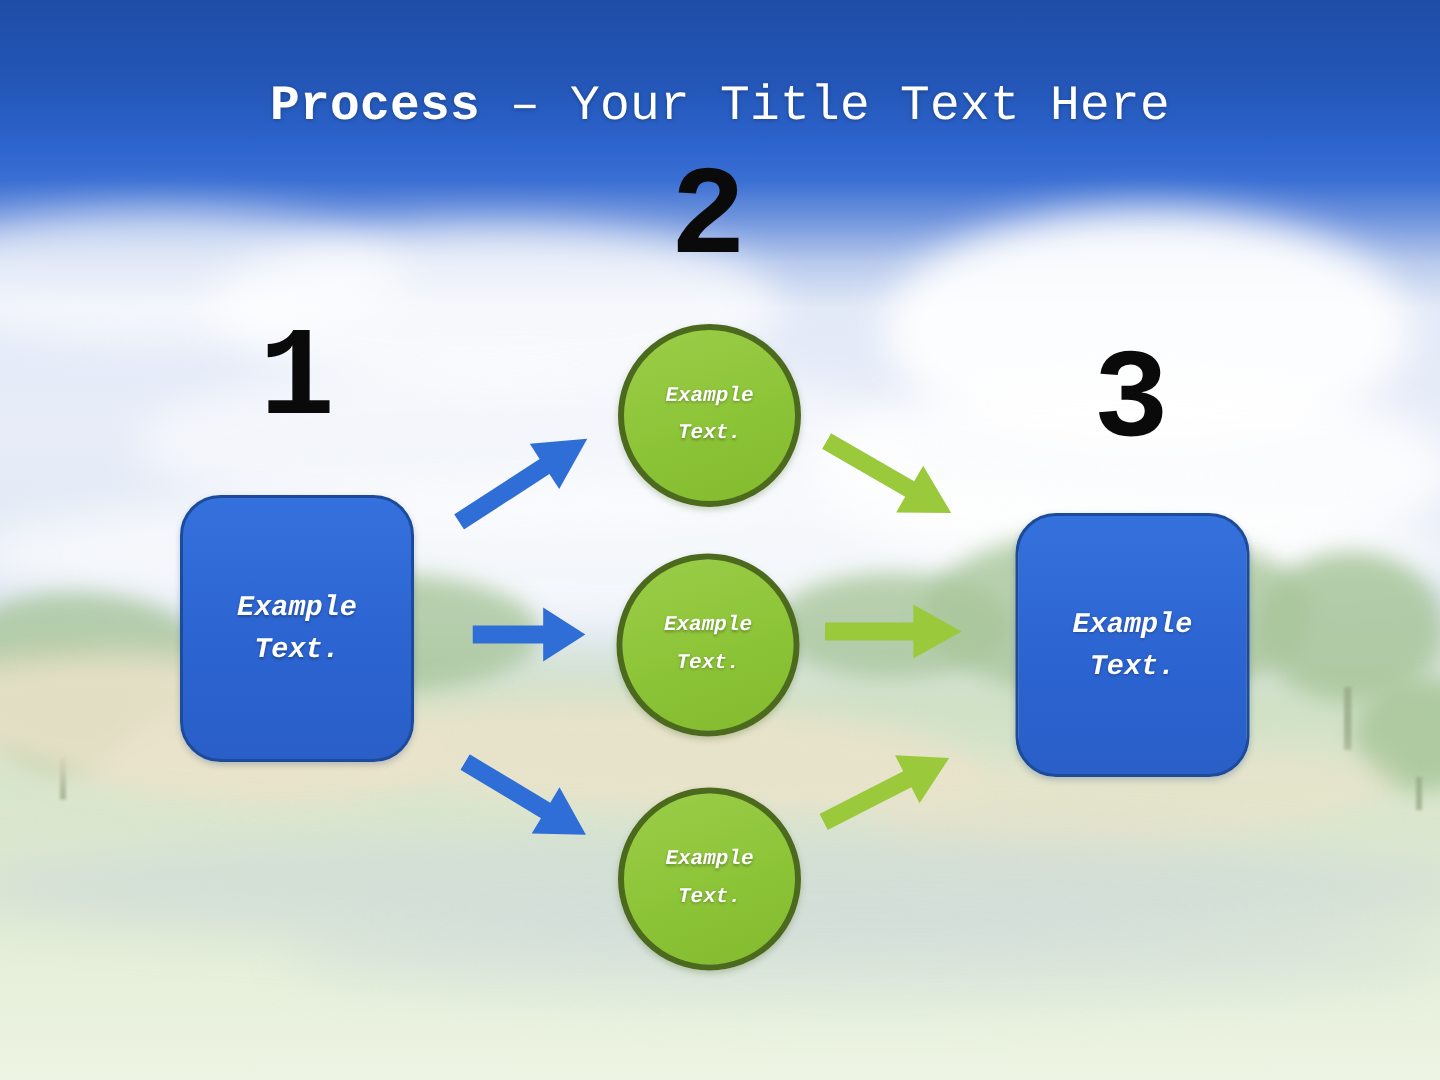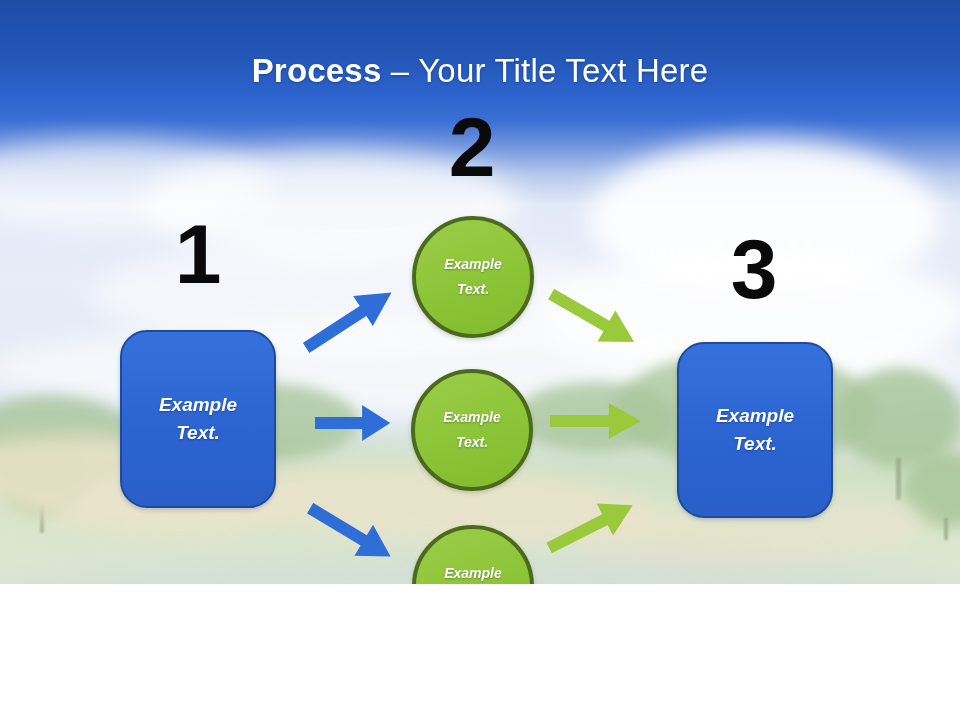--- a/index.html
+++ b/index.html
@@ -1,18 +1,18 @@
 <!DOCTYPE html>
 <html><head>
 <meta charset="utf-8">
 <style>
   html,body{margin:0;padding:0;background:#fff;}
   .slide{
-    position:relative;width:960px;height:584px;overflow:hidden;
-    font-family:Liberation Sans, sans-serif;
+    position:relative;width:960px;height:720px;overflow:hidden;
+    font-family:Liberation Mono, monospace;
     background:linear-gradient(180deg,
       #1e4da7 0px,#2356b6 55px,#2c63cc 95px,#3a6fd3 120px,
       #6f93dd 145px,#b7c9ec 175px,#e2e9f7 205px,#e7ecf8 280px,
       #e3eaf5 360px,#dde6f1 415px,#d7e3da 440px,#d0e1c6 470px,
       #d8e6cc 530px,#dfead2 590px,#e6f0da 650px,#edf4e3 720px);
   }
   
   .cloud{position:absolute;background:#ffffff;border-radius:50%;filter:blur(13px);}
   .c1{left:590px;top:140px;width:350px;height:160px;opacity:.92;}
   .c2{left:540px;top:250px;width:430px;height:130px;opacity:.85;}

